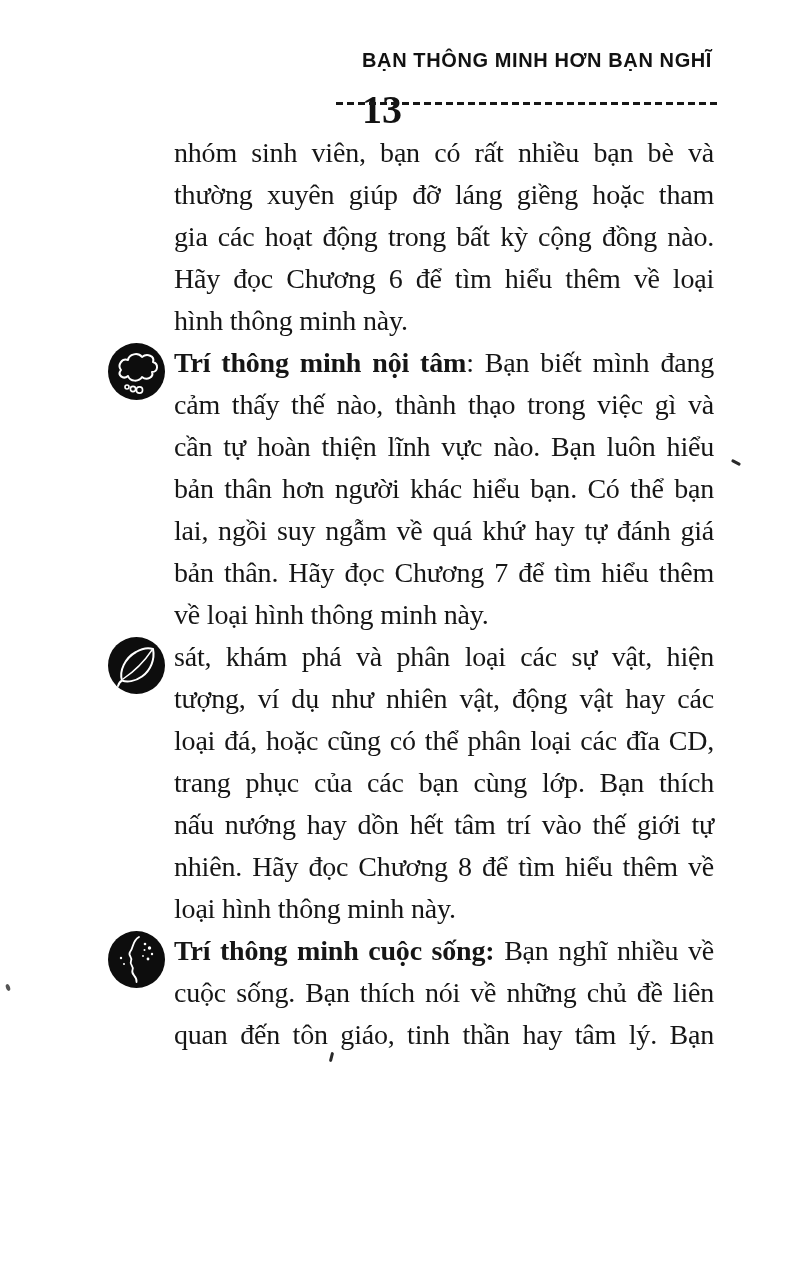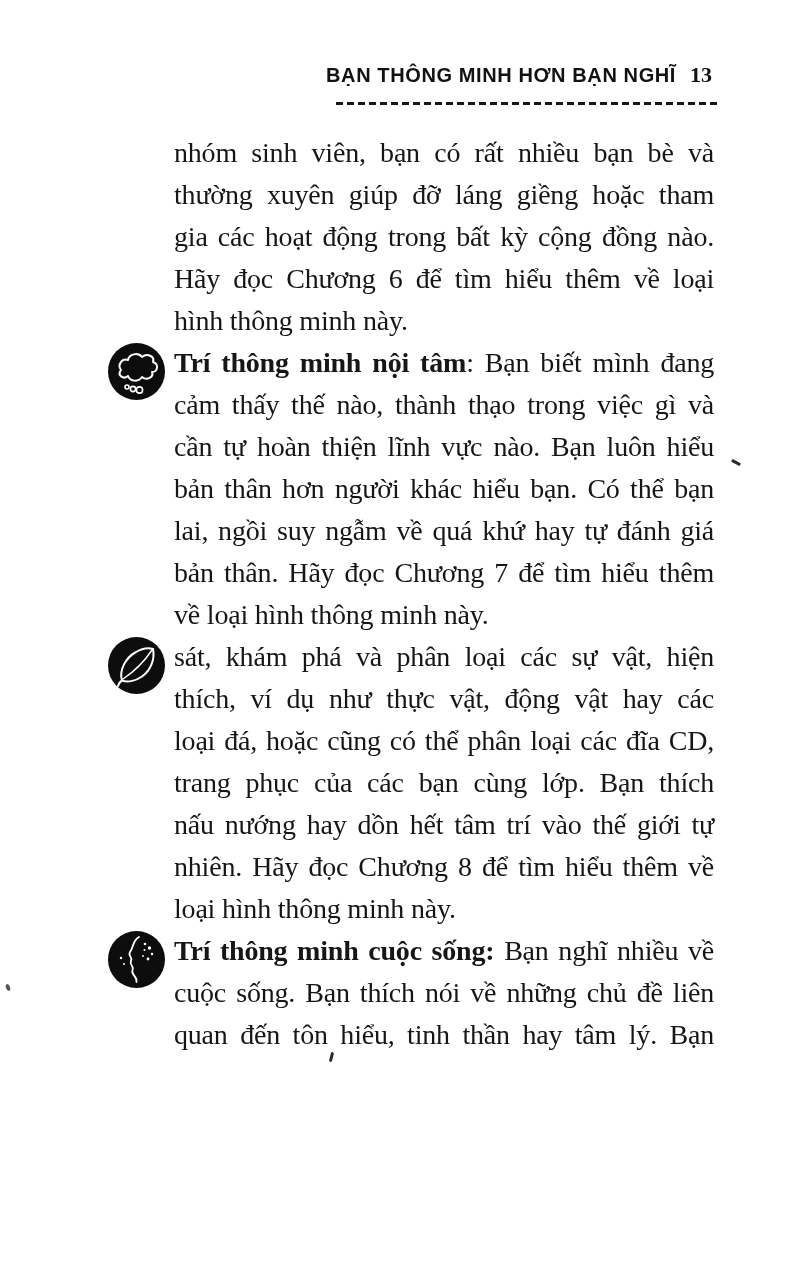--- a/index.html
+++ b/index.html
@@ -8,37 +8,38 @@
     width: 800px;
     height: 1275px;
     background: #ffffff;
     overflow: hidden;
     font-family: "Liberation Serif", "DejaVu Serif", serif;
     color: #161616;
   }
   
   .header {
     position: absolute;
-    top: 62px;
+    top: 49px;
     right: 88px;
     display: flex;
     align-items: baseline;
     gap: 14px;
     white-space: nowrap;
+    flex-direction: column;
   }
   .running-title {
     font-family: "Liberation Sans", "DejaVu Sans", sans-serif;
     font-weight: 800;
     font-size: 20px;
     letter-spacing: 0.6px;
     color: #121212;
   }
   .page-number {
     font-family: "Liberation Serif", "DejaVu Serif", serif;
-    font-size: 22px;
+    font-size: 40px;
     font-weight: 600;
     color: #121212;
   }
   .rule {
     position: absolute;
     top: 102px;
     left: 336px;
     width: 382px;
     height: 3px;
     background-image: repeating-linear-gradient(90deg, #171717 0 7px, transparent 7px 11px);
@@ -124,21 +125,21 @@
 
     <div class="section">
       <span class="sec-icon">
         <svg viewBox="0 0 57 57" xmlns="http://www.w3.org/2000/svg">
           <circle cx="28.5" cy="28.5" r="28.5" fill="#0d0d0d"></circle>
           <path d="M10,49 C11,46 12,44.5 14,43.5 C11,34 17,21 28,15 C34,11.5 40,10.5 45,12 C47,22 43,33 34,39.5 C27,44.5 19,45.5 14,43.5" fill="none" stroke="#ffffff" stroke-width="2" stroke-linecap="round"></path>
           <path d="M15,42 C24,36 36,25 44,13" fill="none" stroke="#ffffff" stroke-width="1.4" stroke-linecap="round"></path>
         </svg>
       </span>
       <div class="line">sát, khám phá và phân loại các sự vật, hiện</div>
-      <div class="line">thích, ví dụ như thực vật, động vật hay các</div>
+      <div class="line">tượng, ví dụ như nhiên vật, động vật hay các</div>
       <div class="line">loại đá, hoặc cũng có thể phân loại các đĩa CD,</div>
       <div class="line">trang phục của các bạn cùng lớp. Bạn thích</div>
       <div class="line">nấu nướng hay dồn hết tâm trí vào thế giới tự</div>
       <div class="line">nhiên. Hãy đọc Chương 8 để tìm hiểu thêm về</div>
       <div class="line last">loại hình thông minh này.</div>
     </div>
 
     <div class="section">
       <span class="sec-icon">
         <svg viewBox="0 0 57 57" xmlns="http://www.w3.org/2000/svg">
@@ -149,21 +150,21 @@
           <circle cx="44" cy="23" r="1.2" fill="#ffffff"></circle>
           <circle cx="36.5" cy="19" r="1.0" fill="#ffffff"></circle>
           <circle cx="40" cy="28" r="1.4" fill="#ffffff"></circle>
           <circle cx="35" cy="25" r="0.9" fill="#ffffff"></circle>
           <circle cx="13" cy="27" r="1.2" fill="#ffffff"></circle>
           <circle cx="16" cy="33" r="1.0" fill="#ffffff"></circle>
         </svg>
       </span>
       <div class="line"><b class="sec-heading">Trí thông minh cuộc sống:</b><span> Bạn nghĩ nhiều về</span></div>
       <div class="line">cuộc sống. Bạn thích nói về những chủ đề liên</div>
-      <div class="line">quan đến tôn hiểu, tinh thần hay tâm lý. Bạn</div>
+      <div class="line">quan đến tôn giáo, tinh thần hay tâm lý. Bạn</div>
     </div>
 
   </div>
 
   <span class="artifact a1"></span>
   <span class="artifact a2"></span>
   <span class="artifact a3"></span>
 
 </div>
 

